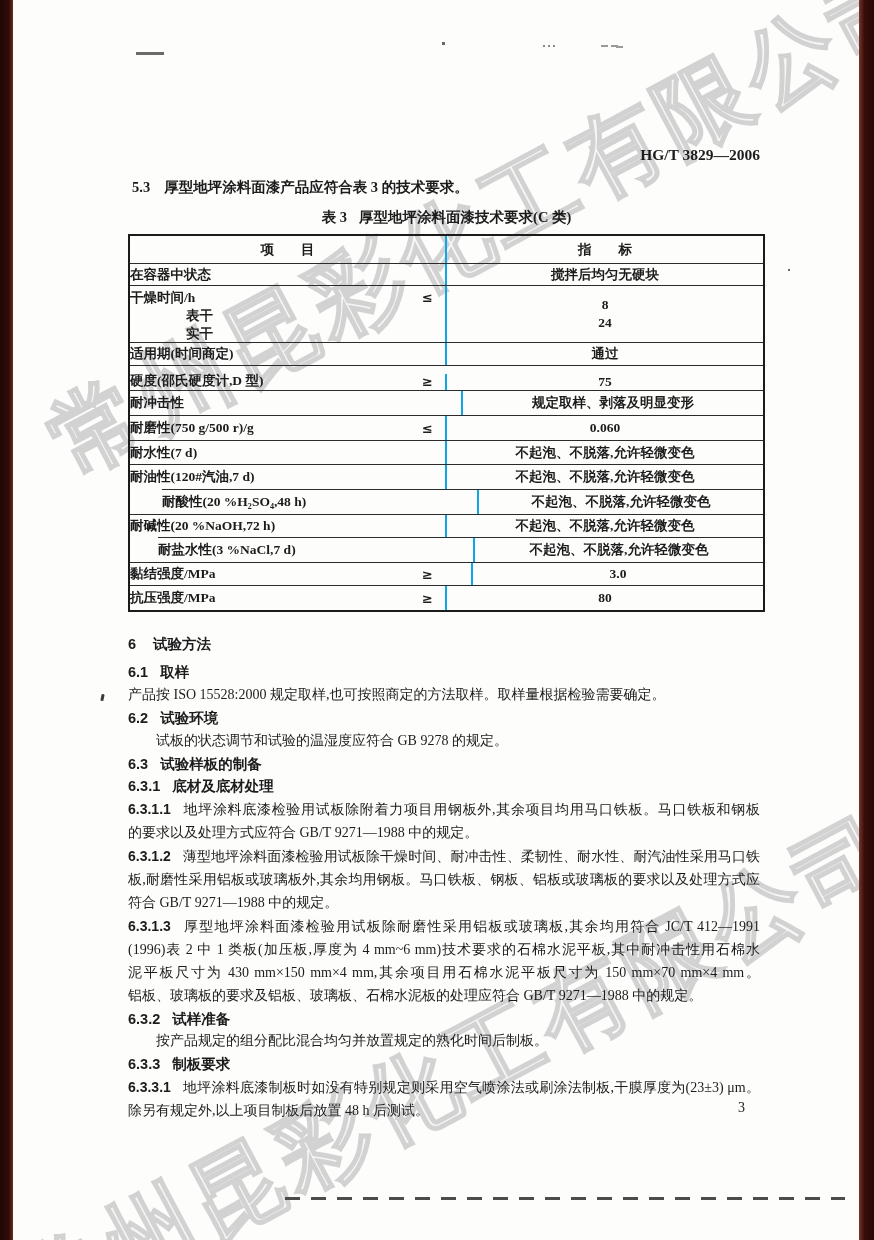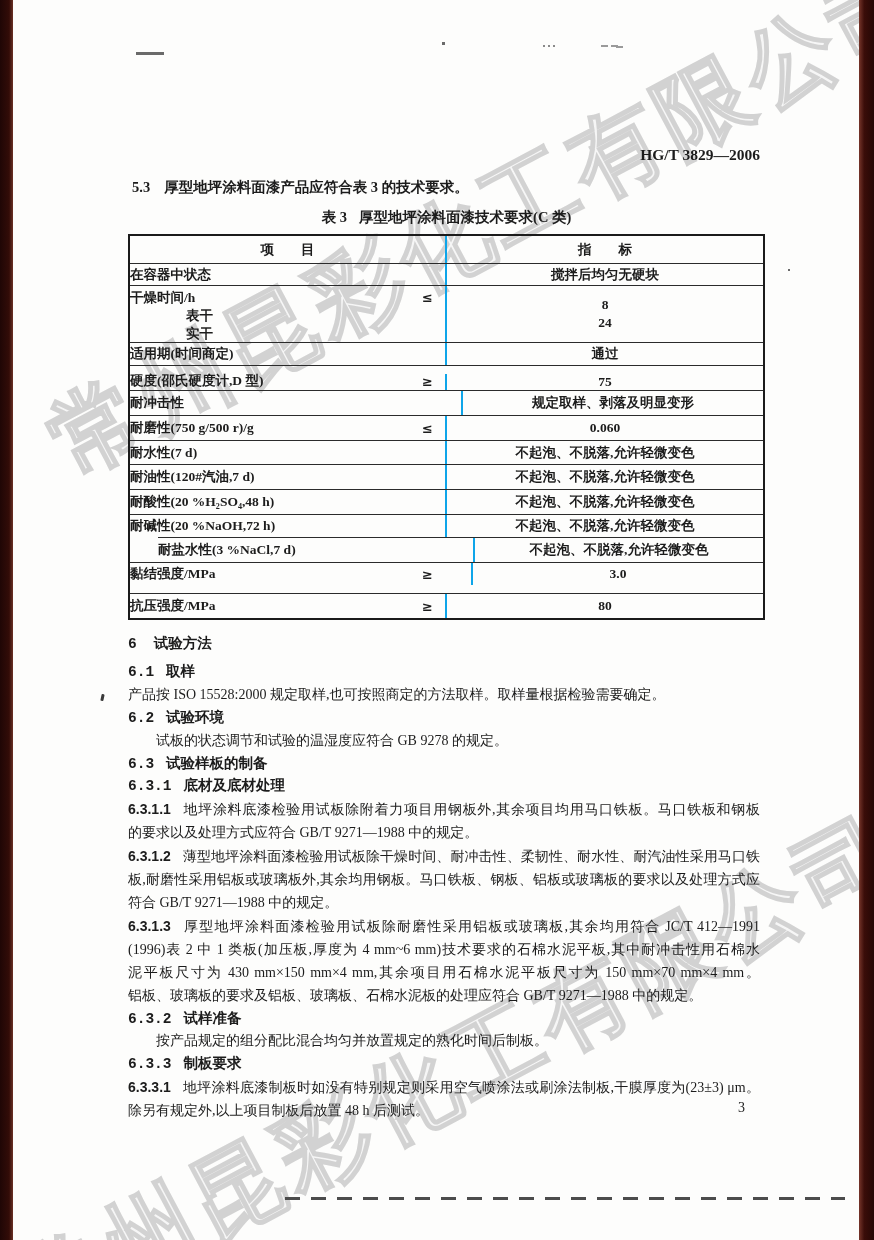--- a/index.html
+++ b/index.html
@@ -37,21 +37,21 @@
   .op{position:absolute;right:12px;top:50%;transform:translateY(-50%);font-family:"DejaVu Sans",sans-serif;font-size:13px;}
   .multi{display:block;padding-top:3px;}
   .multi .l1{line-height:18px;position:relative;}
   .multi .l1 .op{top:9px;}
   .multi .sub{line-height:17.5px;padding-left:56px;}
   .vals{display:flex;flex-direction:column;justify-content:center;}
   .vals div{line-height:18px;}
 
   
   .sec{position:absolute;left:128px;top:633px;width:632px;z-index:3;font-size:14px;line-height:22.9px;}
-  .h1,.h2{font-weight:bold;font-family:Liberation Mono, monospace;font-size:14.5px;}
+  .h1,.h2{font-weight:bold;font-family:Liberation Sans, sans-serif;font-size:14.5px;}
   .h1 .hn{margin-right:17px;}
   .h2 .hn{margin-right:12px;}
   .h1{margin-bottom:5px;}
   .ln{white-space:nowrap;}
   .ln .pnum{font-family:"Liberation Sans",sans-serif;margin-right:12px;}
   .ln.full{text-align:justify;text-align-last:justify;white-space:normal;}
   .ind{text-indent:28px;}
 
   .pageno{position:absolute;left:738px;top:1100px;font-size:14px;z-index:3;}
 
@@ -143,21 +143,21 @@
           <span>耐水性(7 d)</span>
         </div>
       <div class="tcell-r">不起泡、不脱落,允许轻微变色</div>
     </div>
     <div class="trow" style="height:25px;">
       <div class="tcell-l">
           <span>耐油性(120#汽油,7 d)</span>
         </div>
       <div class="tcell-r">不起泡、不脱落,允许轻微变色</div>
     </div>
-    <div class="trow" style="height:25px;">
+    <div class="trow" style="height:25px;margin-left:32px;">
       <div class="tcell-l">
           <span>耐酸性(20 %H₂SO₄,48 h)</span>
         </div>
       <div class="tcell-r">不起泡、不脱落,允许轻微变色</div>
     </div>
     <div class="trow" style="height:23px;font-family:Liberation Serif, serif;">
       <div class="tcell-l">
           <span>耐碱性(20 %NaOH,72 h)</span>
         </div>
       <div class="tcell-r">不起泡、不脱落,允许轻微变色</div>
@@ -168,21 +168,21 @@
         </div>
       <div class="tcell-r">不起泡、不脱落,允许轻微变色</div>
     </div>
     <div class="trow" style="height:23px;gap:26px;">
       <div class="tcell-l">
           <span>黏结强度/MPa</span>
           <span class="op">≥</span>
         </div>
       <div class="tcell-r">3.0</div>
     </div>
-    <div class="trow" style="height:25px;margin-top:8px;">
+    <div class="trow" style="height:25px;">
       <div class="tcell-l">
           <span>抗压强度/MPa</span>
           <span class="op">≥</span>
         </div>
       <div class="tcell-r">80</div>
     </div>
   </div>
 
   <div class="sec">
     <div class="h1"><span class="hn">6</span><span>试验方法</span></div>

